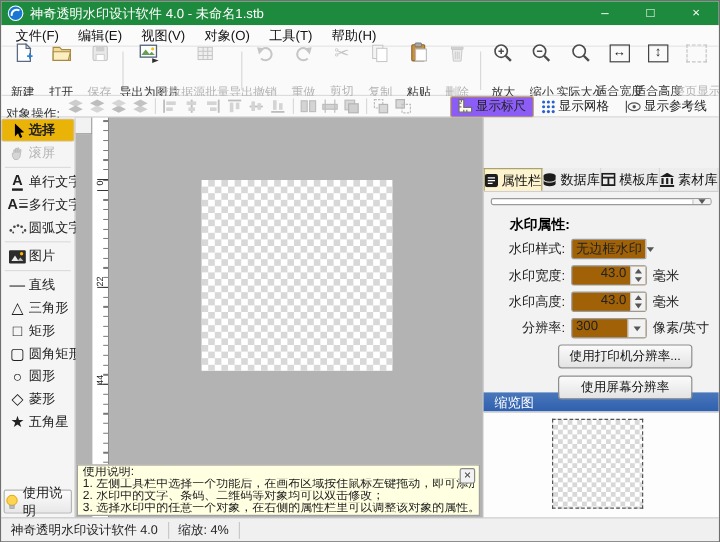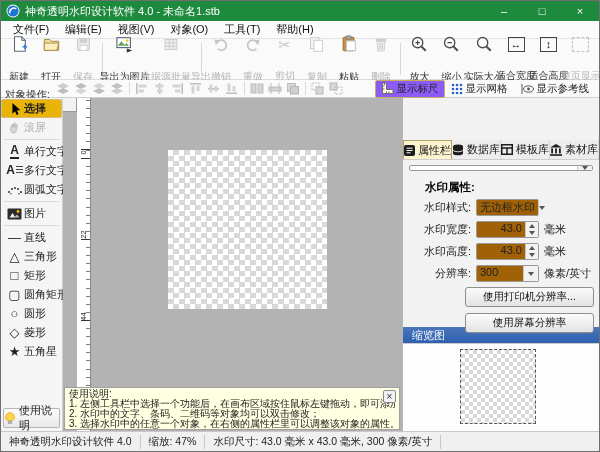--- a/index.html
+++ b/index.html
@@ -102,21 +102,21 @@
   .panel-heading { font-size:11.5px; font-weight:bold; margin:9px 0 4px 16px; color:#000; }
   .prop-row { display:flex; align-items:center; margin-bottom:5px; }
   .prop-label { width:62px; text-align:right; font-size:11px; color:#222; margin-right:5px; white-space:nowrap; flex:0 0 auto; }
   .prop-control { width:63px; height:17px; background:#a16207; border:1px solid #9a9a9a; display:flex; border-radius:2px; flex:0 0 auto; }
   .prop-control .cval-num { flex:1 1 auto; padding:0 3px; font-size:11px; text-align:right; }
   .prop-control .cval-left { flex:1 1 auto; padding:0 3px; font-size:11px; text-align:left; white-space:nowrap; }
   .spin { width:13px; height:100%; border-left:1px solid #c9c9c9; display:flex; flex-direction:column; align-items:center; justify-content:space-evenly; background:#f2f2f2; }
   .spin-up { width:0; height:0; border-left:3px solid transparent; border-right:3px solid transparent; border-bottom:4px solid #555; }
   .spin-down { width:0; height:0; border-left:3px solid transparent; border-right:3px solid transparent; border-top:4px solid #555; }
   .unit { font-size:11px; margin-left:5px; white-space:nowrap; }
-  .panel-btn { display:block; margin:0 0 6px 56px; min-width:110px; width:129px; padding:2px 0; font-size:10.5px; text-align:center; border:1px solid #8e8e8e; border-radius:3px; background:linear-gradient(#fbfbfb,#e3e3e3); color:#111; white-space:nowrap; }
+  .panel-btn { display:block; margin:0 0 6px 56px; min-width:110px; width:112px; padding:2px 0; font-size:10.5px; text-align:center; border:1px solid #8e8e8e; border-radius:3px; background:linear-gradient(#fbfbfb,#e3e3e3); color:#111; white-space:nowrap; }
   .ds-row { margin-top:40px; }
   .thumb-header { height:16px; background:linear-gradient(#4a77bb,#2f5fae); color:#fff; font-size:11px; display:flex; align-items:center; padding-left:9px; flex:0 0 auto; }
   .thumb-area { flex:1 1 auto; background:#fdfdfd; border-top:1px solid #ccc; position:relative; }
   .thumb-square { position:absolute; left:57px; top:5px; width:76px; height:75px; border:1px dashed #555;
     background-color:#fff;
     background-image:conic-gradient(#d8d8d8 0 25%, transparent 0 50%, #d8d8d8 0 75%, transparent 0);
     background-size:8px 8px; }
 
   
   .statusbar { height:20px; flex:0 0 auto; background:#f0f0f0; border-top:1px solid #c8c8c8; display:flex; align-items:center; font-size:10.5px; color:#222; }
@@ -693,17 +693,16 @@
       </div>
       <div class="thumb-header">缩览图</div>
       <div class="thumb-area" style="height:88px; flex:0 0 auto;">
         <div class="thumb-square"></div>
       </div>
     </div>
   </div>
 
   <div class="statusbar">
     <span class="status-seg">神奇透明水印设计软件 4.0</span>
-    <span class="status-seg">缩放: 47%</span>
-    <span class="status-seg">水印尺寸: 43.0 毫米 x 43.0 毫米, 300 像素/英寸</span>
+    <span class="status-seg">缩放: 4%</span>
   </div>
 
 </div>
 
 </body></html>

